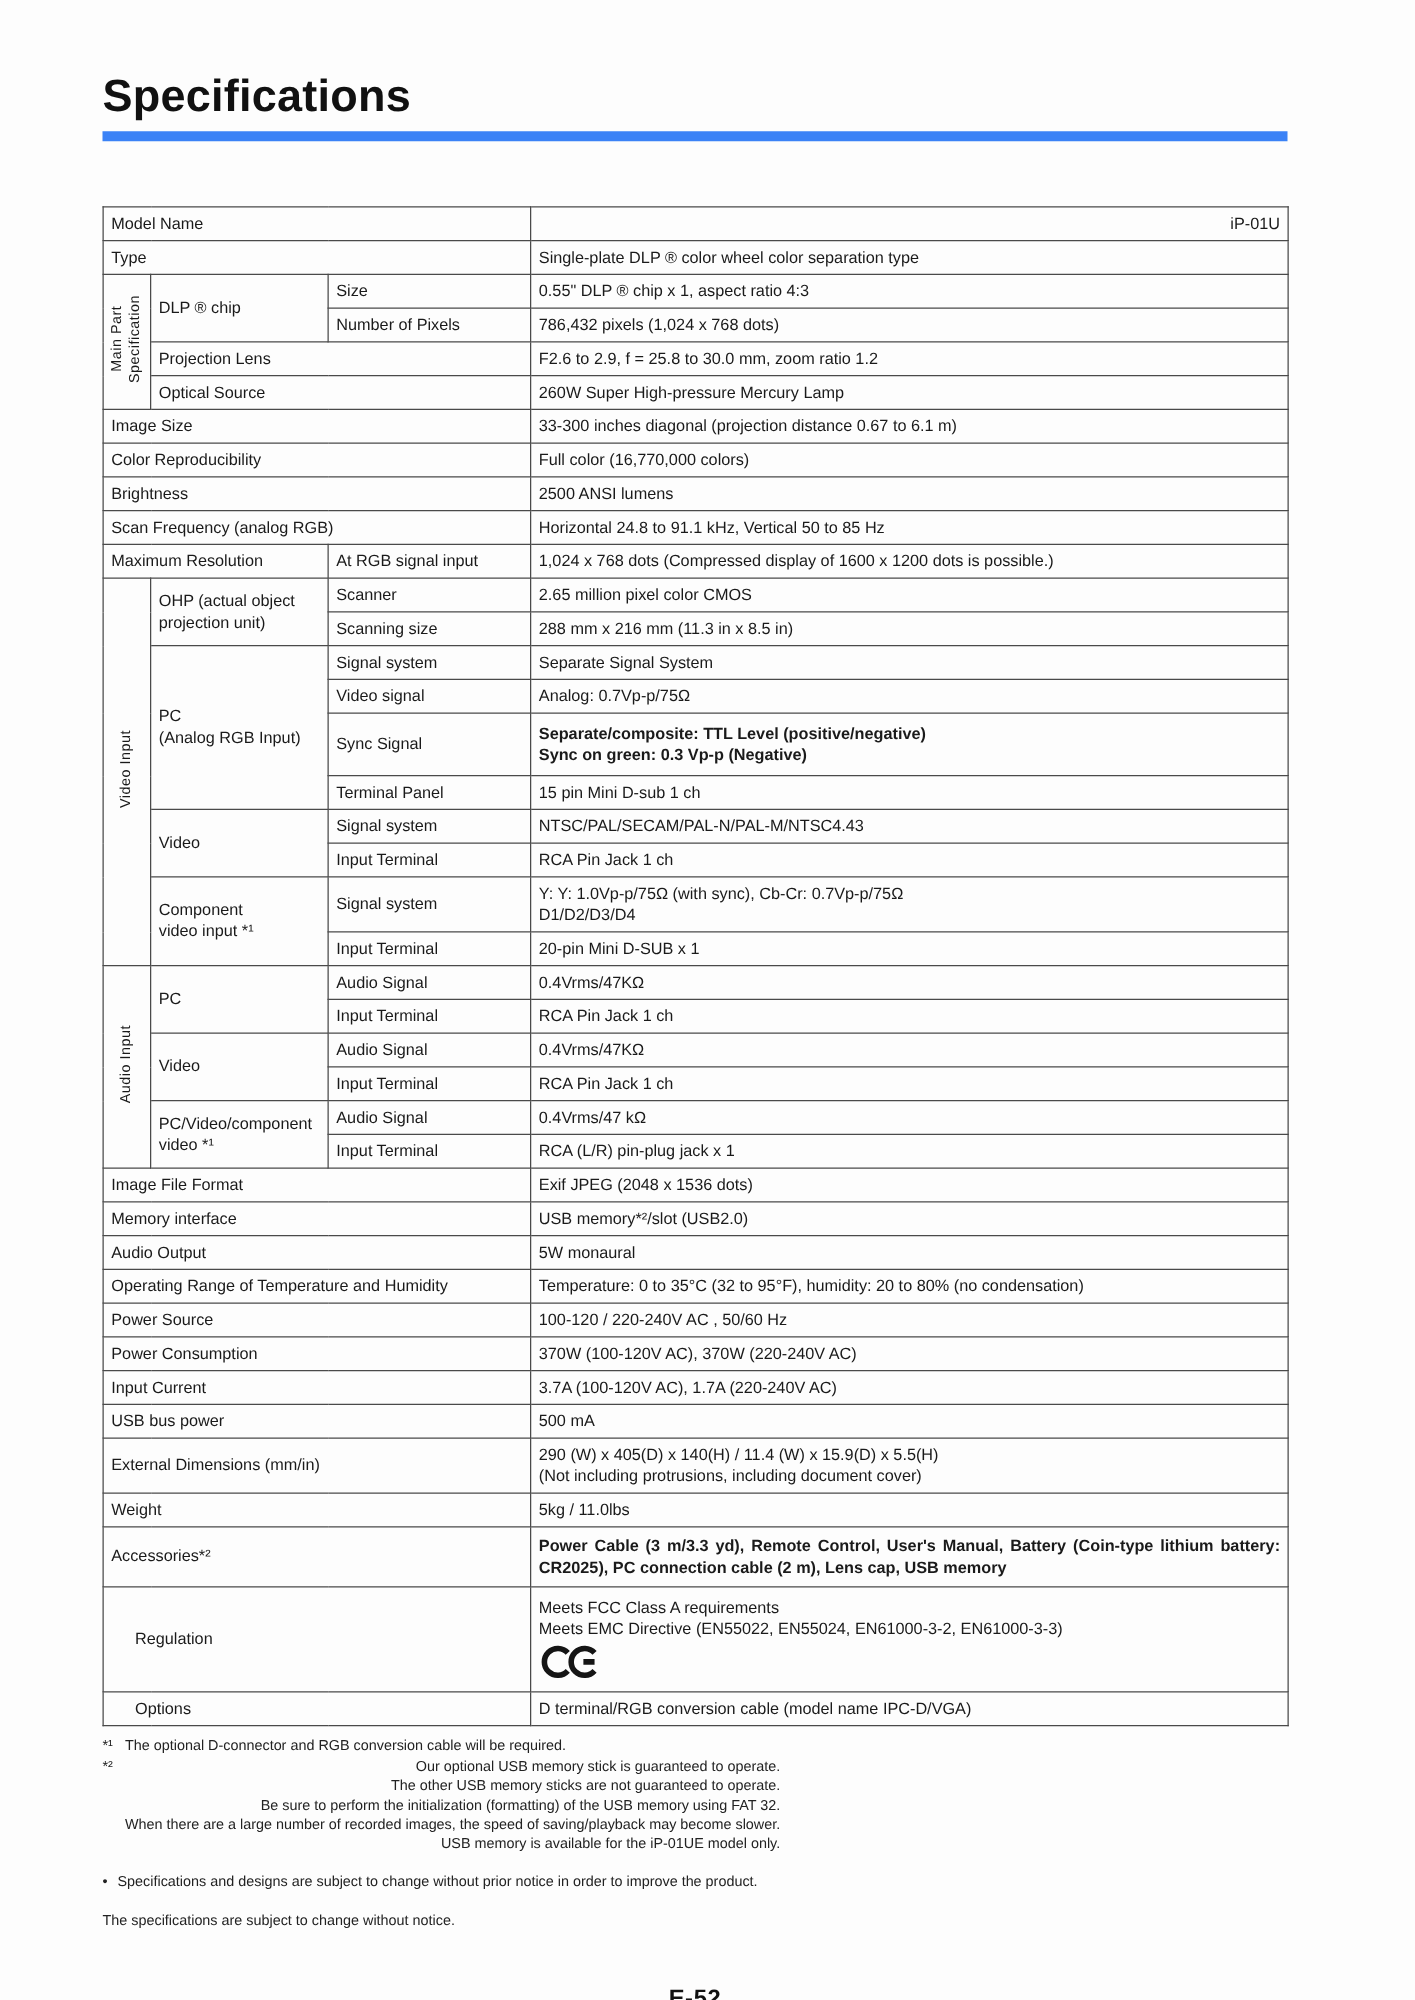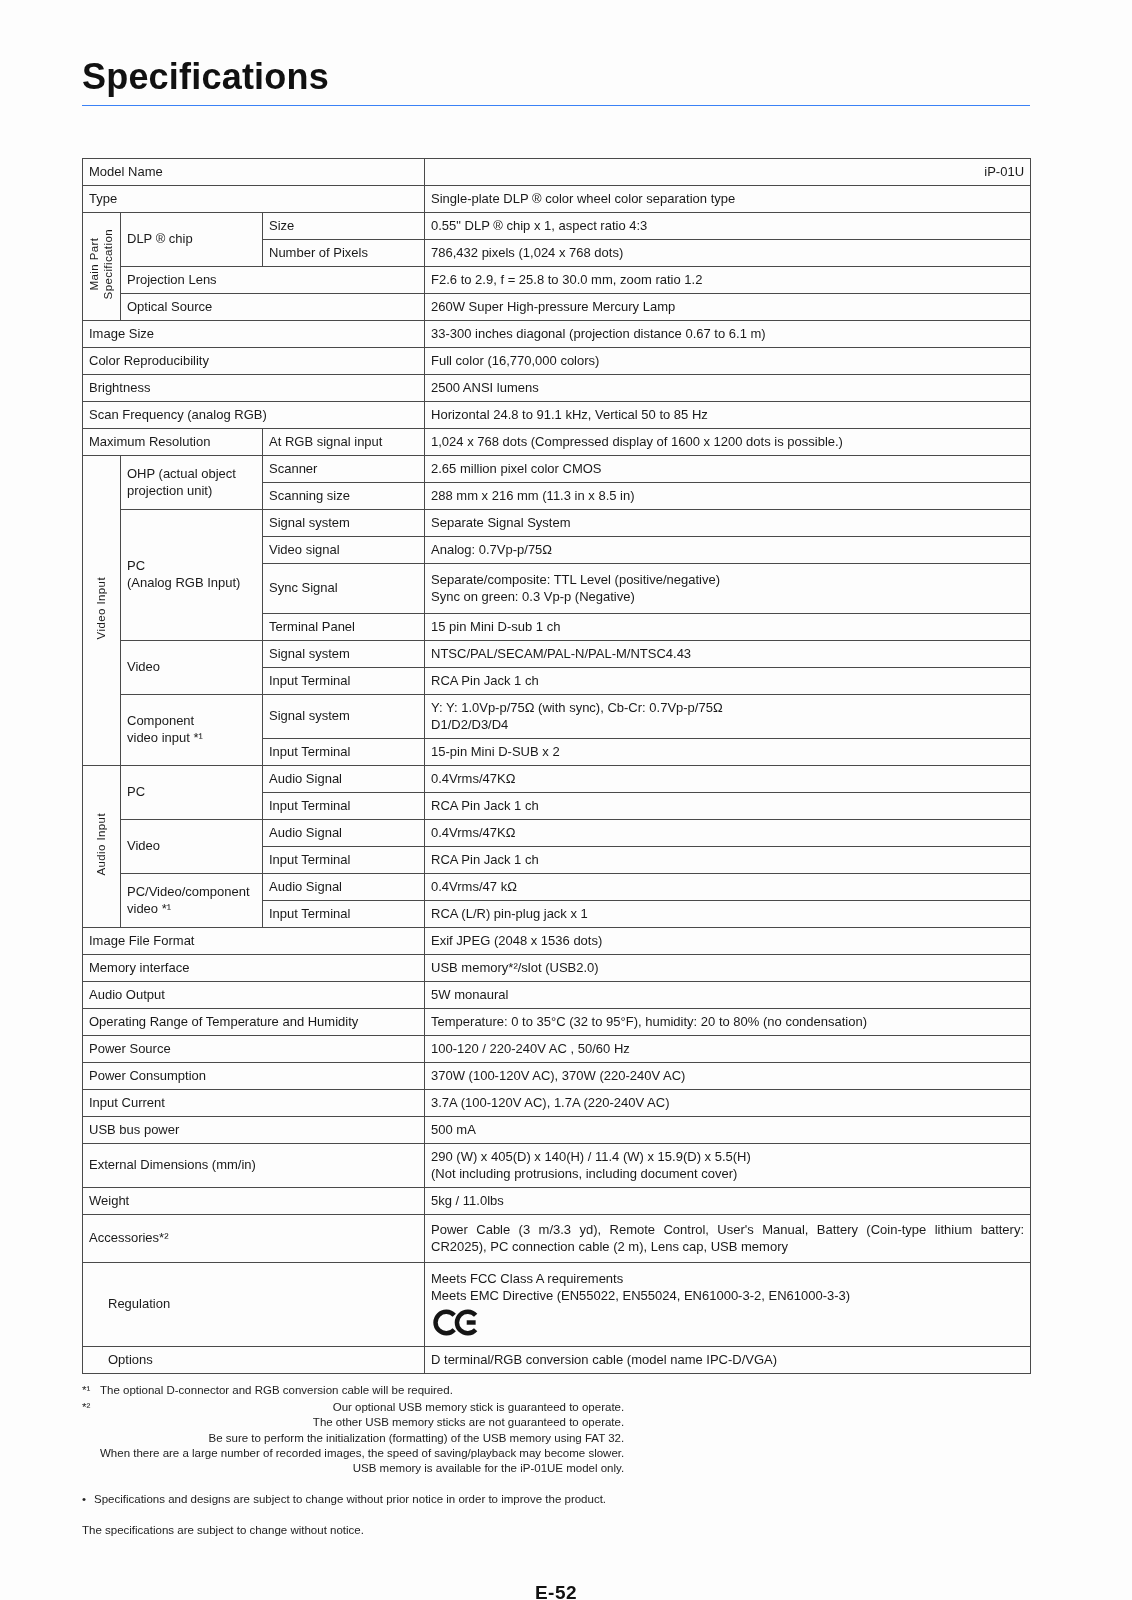--- a/index.html
+++ b/index.html
@@ -15,21 +15,21 @@
     width: 948px;
     margin-left: 82px;
     padding-top: 56px;
   }
   .doc-title {
     font-size: 36px;
     font-weight: 700;
     letter-spacing: 0.2px;
     margin: 0 0 52px 0;
     padding-bottom: 7px;
-    border-bottom: 1px solid #3b82f6;
+    border-bottom: 8px solid #3b82f6;
     color: #111;
   }
   table.spec {
     width: 948px;
     border-collapse: collapse;
     table-layout: fixed;
   }
   .spec td {
     border: 1px solid #4a4a4a;
     padding: 2px 6px;
@@ -157,21 +157,21 @@
 (Analog RGB Input)</span></td>
           <td class="lab"><span class="cell-text">Signal system</span></td>
           <td class="val"><span class="cell-text">Separate Signal System</span></td>
         </tr>
         <tr>
           <td class="lab"><span class="cell-text">Video signal</span></td>
           <td class="val"><span class="cell-text">Analog: 0.7Vp-p/75Ω</span></td>
         </tr>
         <tr>
           <td class="lab"><span class="cell-text">Sync Signal</span></td>
-          <td class="val" style="height: 50px;"><span class="cell-text">Separate/composite: TTL Level (positive/negative)
+          <td class="val" style="height: 50px; font-weight: bold;"><span class="cell-text">Separate/composite: TTL Level (positive/negative)
 Sync on green: 0.3 Vp-p (Negative)</span></td>
         </tr>
         <tr>
           <td class="lab"><span class="cell-text">Terminal Panel</span></td>
           <td class="val"><span class="cell-text">15 pin Mini D-sub 1 ch</span></td>
         </tr>
         <tr>
           <td rowspan="2" class="lab"><span class="cell-text">Video</span></td>
           <td class="lab"><span class="cell-text">Signal system</span></td>
           <td class="val"><span class="cell-text">NTSC/PAL/SECAM/PAL-N/PAL-M/NTSC4.43</span></td>
@@ -182,21 +182,21 @@
         </tr>
         <tr>
           <td rowspan="2" class="lab"><span class="cell-text">Component
 video input *¹</span></td>
           <td class="lab"><span class="cell-text">Signal system</span></td>
           <td class="val" style="height: 44px;"><span class="cell-text">Y: Y: 1.0Vp-p/75Ω (with sync), Cb-Cr: 0.7Vp-p/75Ω
 D1/D2/D3/D4</span></td>
         </tr>
         <tr>
           <td class="lab"><span class="cell-text">Input Terminal</span></td>
-          <td class="val"><span class="cell-text">15-pin Mini D-SUB x 2</span></td>
+          <td class="val"><span class="cell-text">20-pin Mini D-SUB x 1</span></td>
         </tr>
         <tr>
           <td rowspan="6" class="vert"><span class="vtext">Audio Input</span></td>
           <td rowspan="2" class="lab"><span class="cell-text">PC</span></td>
           <td class="lab"><span class="cell-text">Audio Signal</span></td>
           <td class="val"><span class="cell-text">0.4Vrms/47KΩ</span></td>
         </tr>
         <tr>
           <td class="lab"><span class="cell-text">Input Terminal</span></td>
           <td class="val"><span class="cell-text">RCA Pin Jack 1 ch</span></td>
@@ -256,21 +256,21 @@
           <td colspan="3" class="lab"><span class="cell-text">External Dimensions (mm/in)</span></td>
           <td class="val" style="height: 44px;"><span class="cell-text">290 (W) x 405(D) x 140(H) / 11.4 (W) x 15.9(D) x 5.5(H)
 (Not including protrusions, including document cover)</span></td>
         </tr>
         <tr>
           <td colspan="3" class="lab"><span class="cell-text">Weight</span></td>
           <td class="val"><span class="cell-text">5kg / 11.0lbs</span></td>
         </tr>
         <tr>
           <td colspan="3" class="lab"><span class="cell-text">Accessories*²</span></td>
-          <td class="val just" style="height: 48px;"><span class="cell-text">Power Cable (3 m/3.3 yd), Remote Control, User's Manual, Battery (Coin-type lithium battery: CR2025), PC connection cable (2 m), Lens cap, USB memory</span></td>
+          <td class="val just" style="height: 48px; font-weight: bold;"><span class="cell-text">Power Cable (3 m/3.3 yd), Remote Control, User's Manual, Battery (Coin-type lithium battery: CR2025), PC connection cable (2 m), Lens cap, USB memory</span></td>
         </tr>
         <tr>
           <td colspan="3" class="lab indent"><span class="cell-text">Regulation</span></td>
           <td class="val" style="height: 84px;"><span class="cell-text">Meets FCC Class A requirements
 Meets EMC Directive (EN55022, EN55024, EN61000-3-2, EN61000-3-3)</span><div class="ce-wrap">
               <svg class="ce-mark" width="50" height="27" viewBox="0 0 56 30" aria-hidden="true">
     <path d="M 26 7 A 12 12 0 1 0 26 23" fill="none" stroke="#151515" stroke-width="5"></path>
     <path d="M 50 7 A 12 12 0 1 0 50 23" fill="none" stroke="#151515" stroke-width="5"></path>
     <line x1="40" y1="15" x2="50" y2="15" stroke="#151515" stroke-width="5"></line>
   </svg>

